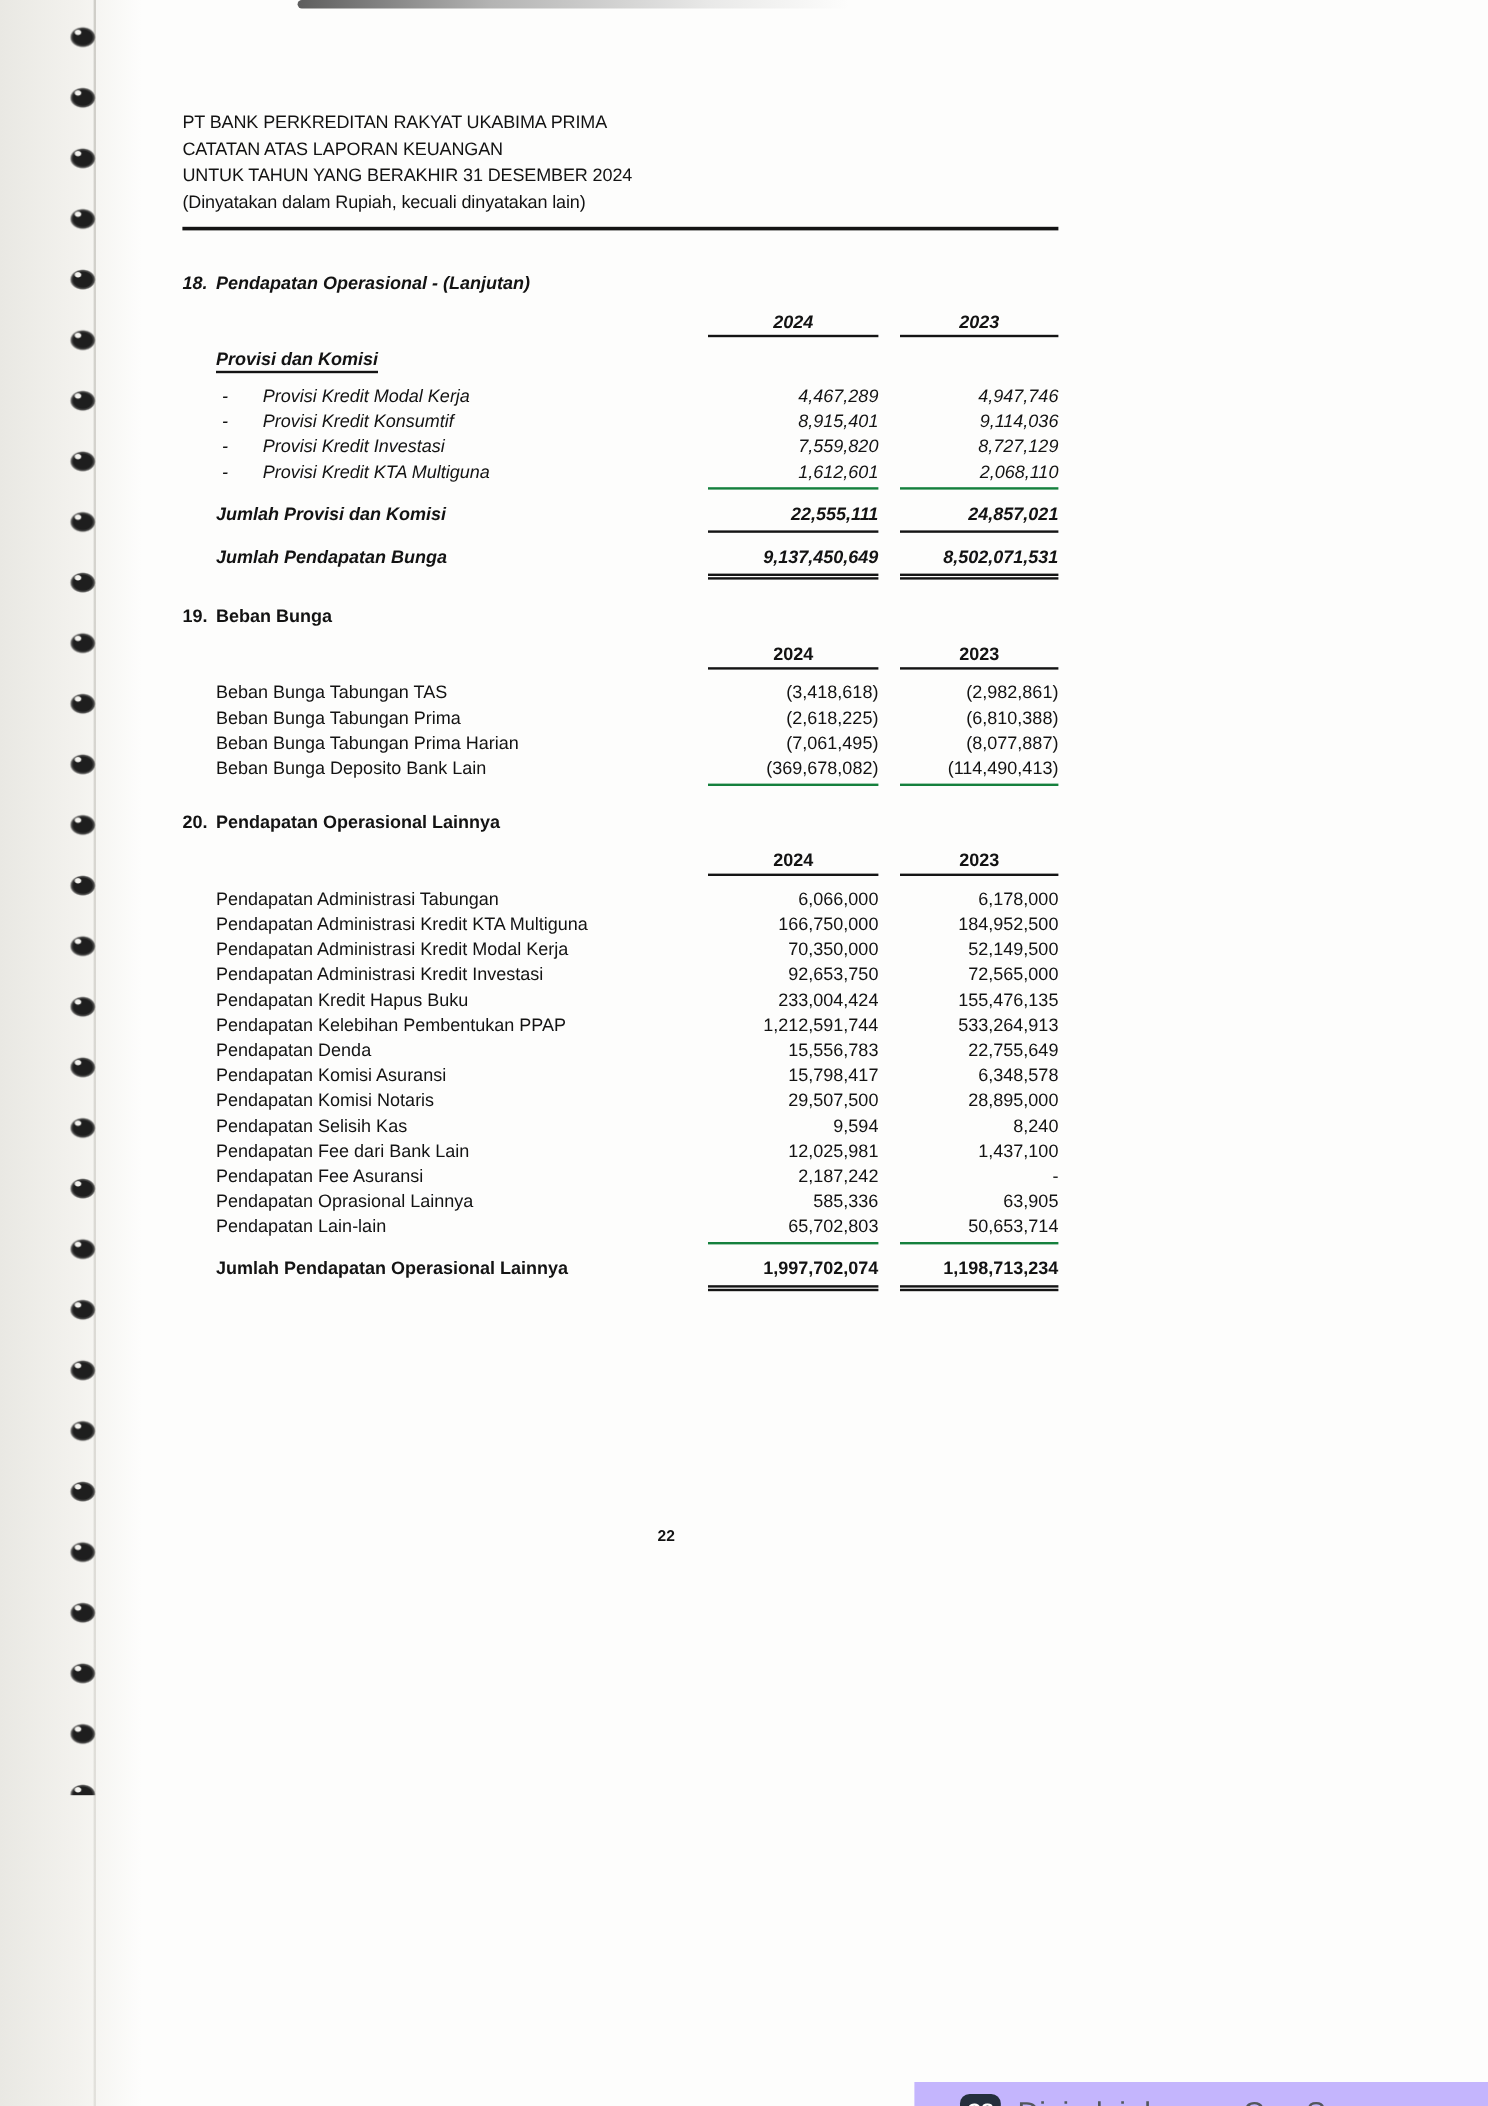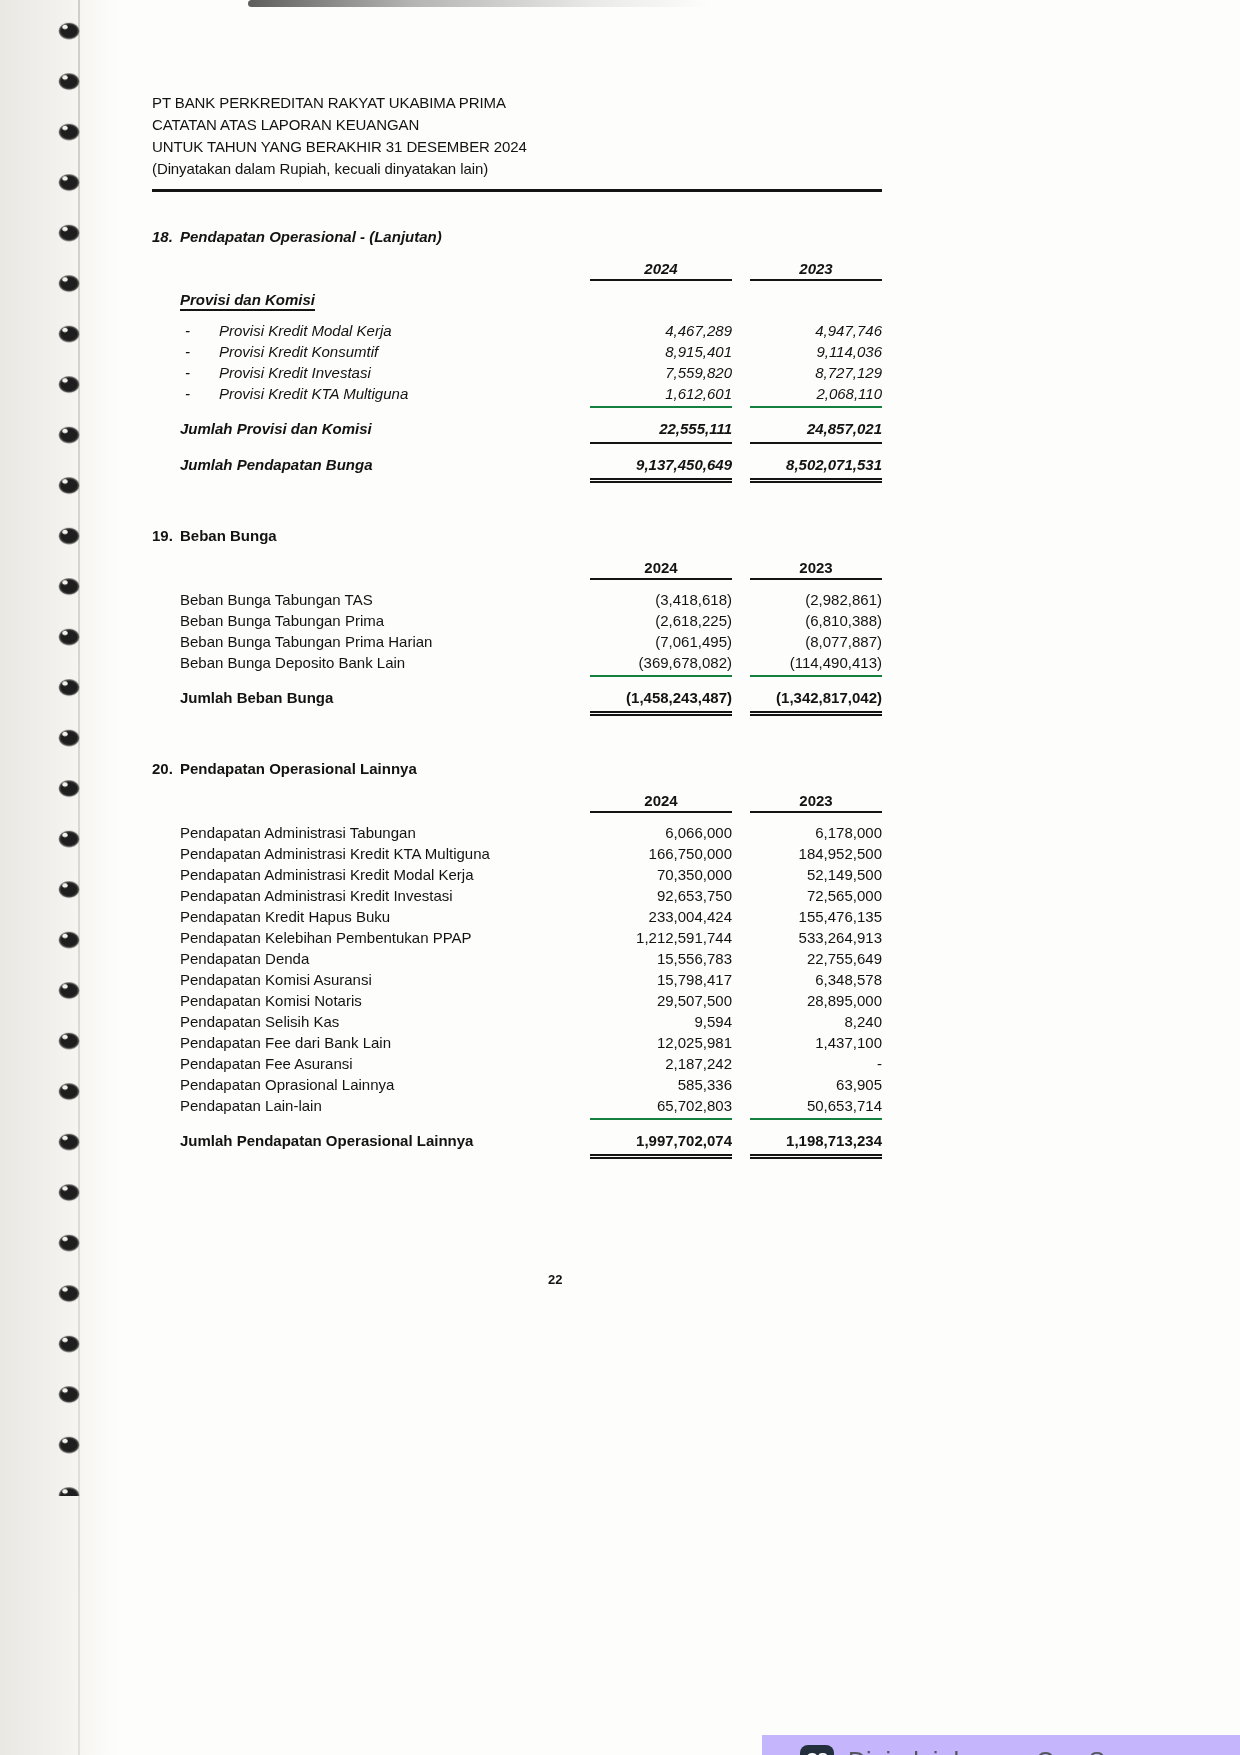--- a/index.html
+++ b/index.html
@@ -26,21 +26,21 @@
   }
   .top-smudge{
     position:absolute;top:0;left:248px;width:460px;height:7px;border-radius:4px;
     background:linear-gradient(90deg,rgba(40,40,40,.75),rgba(90,90,90,.45) 35%,rgba(120,120,120,.15) 75%,rgba(120,120,120,0));
   }
   
   .content{position:absolute;left:152px;top:92px;width:730px;}
   .doc-header{font-weight:400;font-size:15px;line-height:22px;letter-spacing:-0.1px;}
   .head-rule{height:3px;background:#141414;margin-top:9px;}
 
-  .fin-section{margin-top:44px;}
+  .fin-section{margin-top:22px;}
   .fin-section.first{margin-top:36px;font-style:italic;}
   .sec-title{display:flex;font-weight:700;font-size:15px;}
   .sec-num{width:28px;}
   .col-headers{display:flex;justify-content:flex-end;margin-top:15px;font-weight:700;font-size:15px;}
   .colhead{text-align:center;border-bottom:2px solid #141414;padding-bottom:2px;}
   .colhead.c24{width:142px;}
   .colhead.c23{width:132px;margin-left:18px;}
   .subheading{margin:10px 0 2px 28px;width:max-content;font-weight:700;font-size:15px;
     border-bottom:2px solid #141414;padding-bottom:1px;}
   .rows{margin-top:9px;}
@@ -170,28 +170,20 @@
             <span class="label">Beban Bunga Tabungan Prima Harian</span>
             <span class="num c24">(7,061,495)</span>
             <span class="num c23">(8,077,887)</span>
           </div>
           <div class="row rule-below">
             <span class="label">Beban Bunga Deposito Bank Lain</span>
             <span class="num c24">(369,678,082)</span>
             <span class="num c23">(114,490,413)</span>
           </div>
         </div>
-      <div class="totals">
-
-      <div class="row total-row u-double">
-            <span class="label">Jumlah Beban Bunga</span>
-            <span class="num c24">(1,458,243,487)</span>
-            <span class="num c23">(1,342,817,042)</span>
-          </div>
-        </div>
     </section>
 
     <section class="fin-section">
       <div class="sec-title">
         <span class="sec-num">20.</span>
         <span class="sec-name">Pendapatan Operasional Lainnya</span>
       </div>
       <div class="col-headers">
         <span class="colhead c24">2024</span>
         <span class="colhead c23">2023</span>

